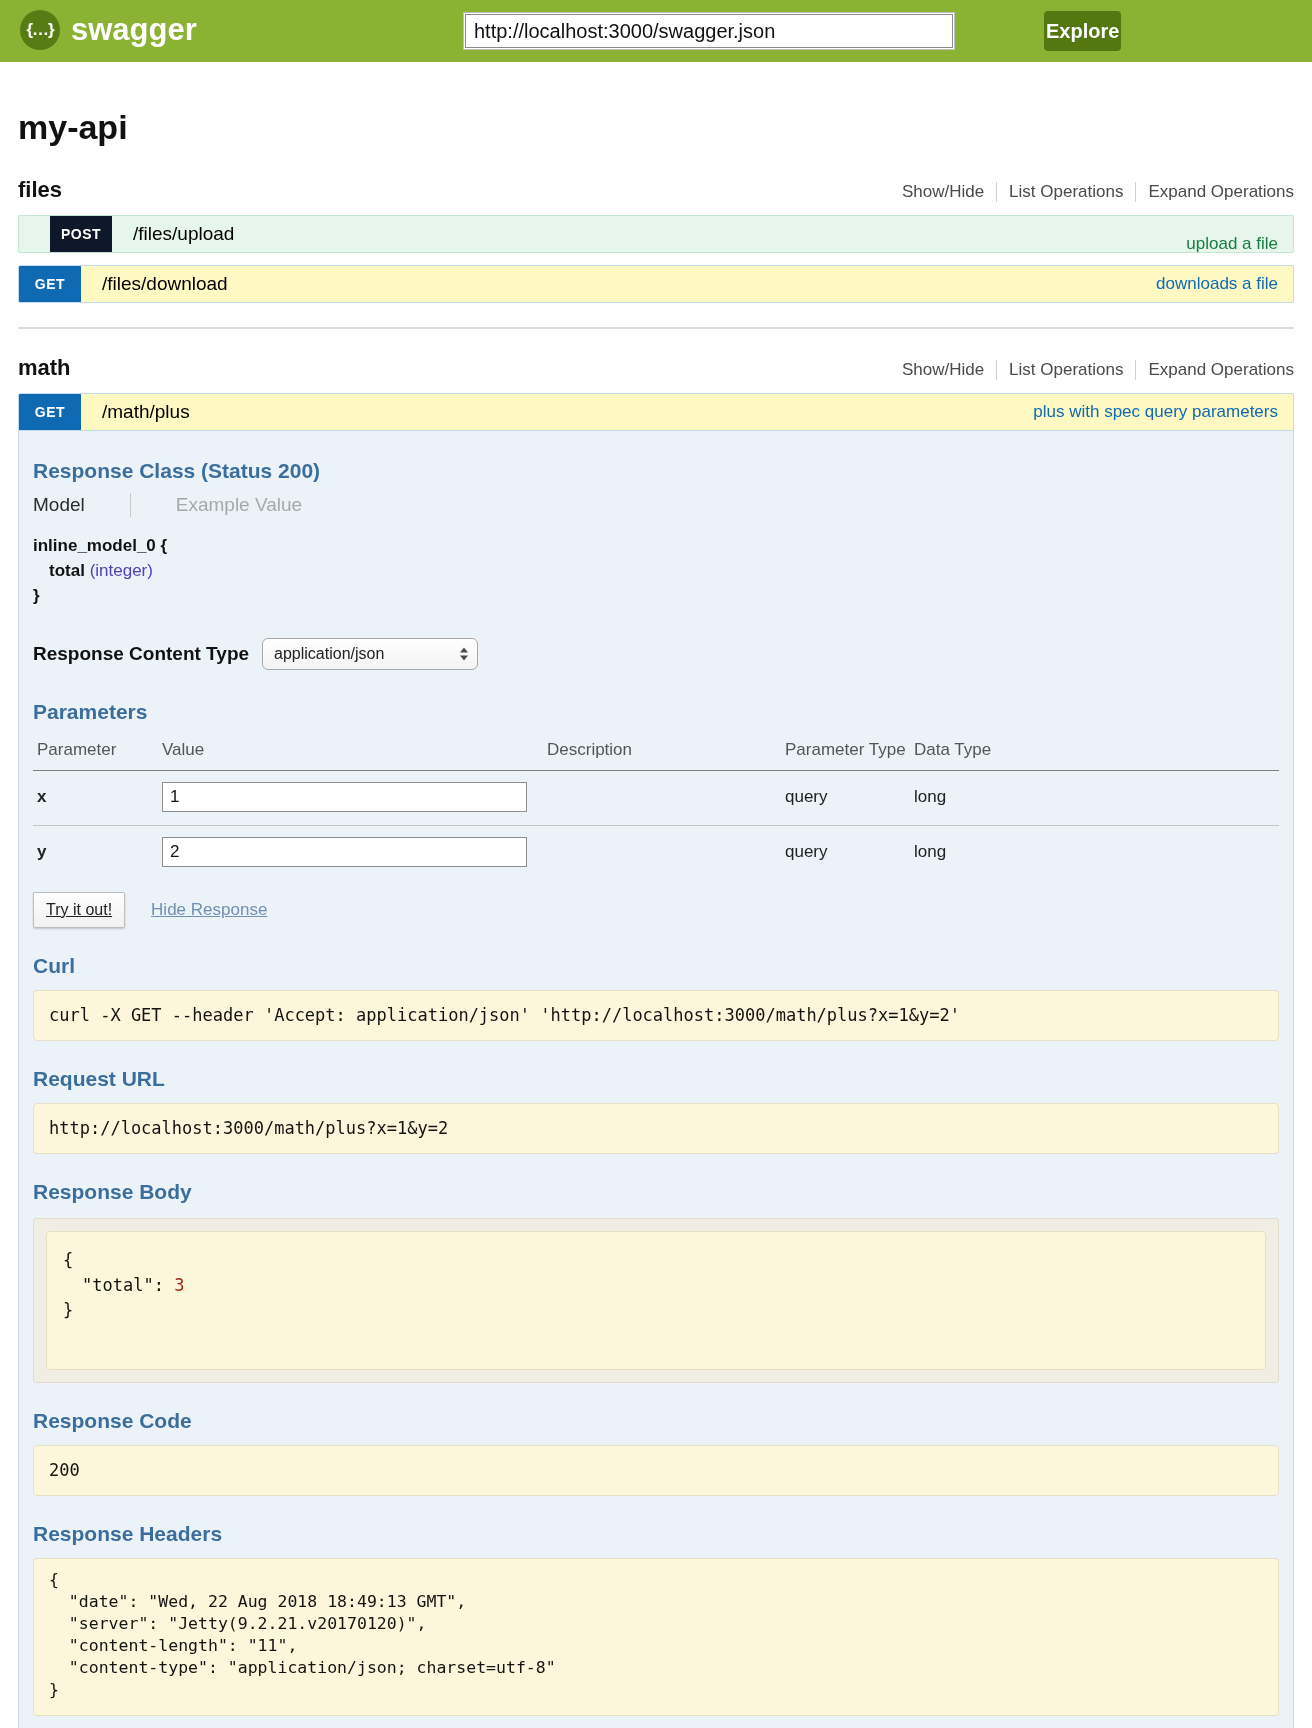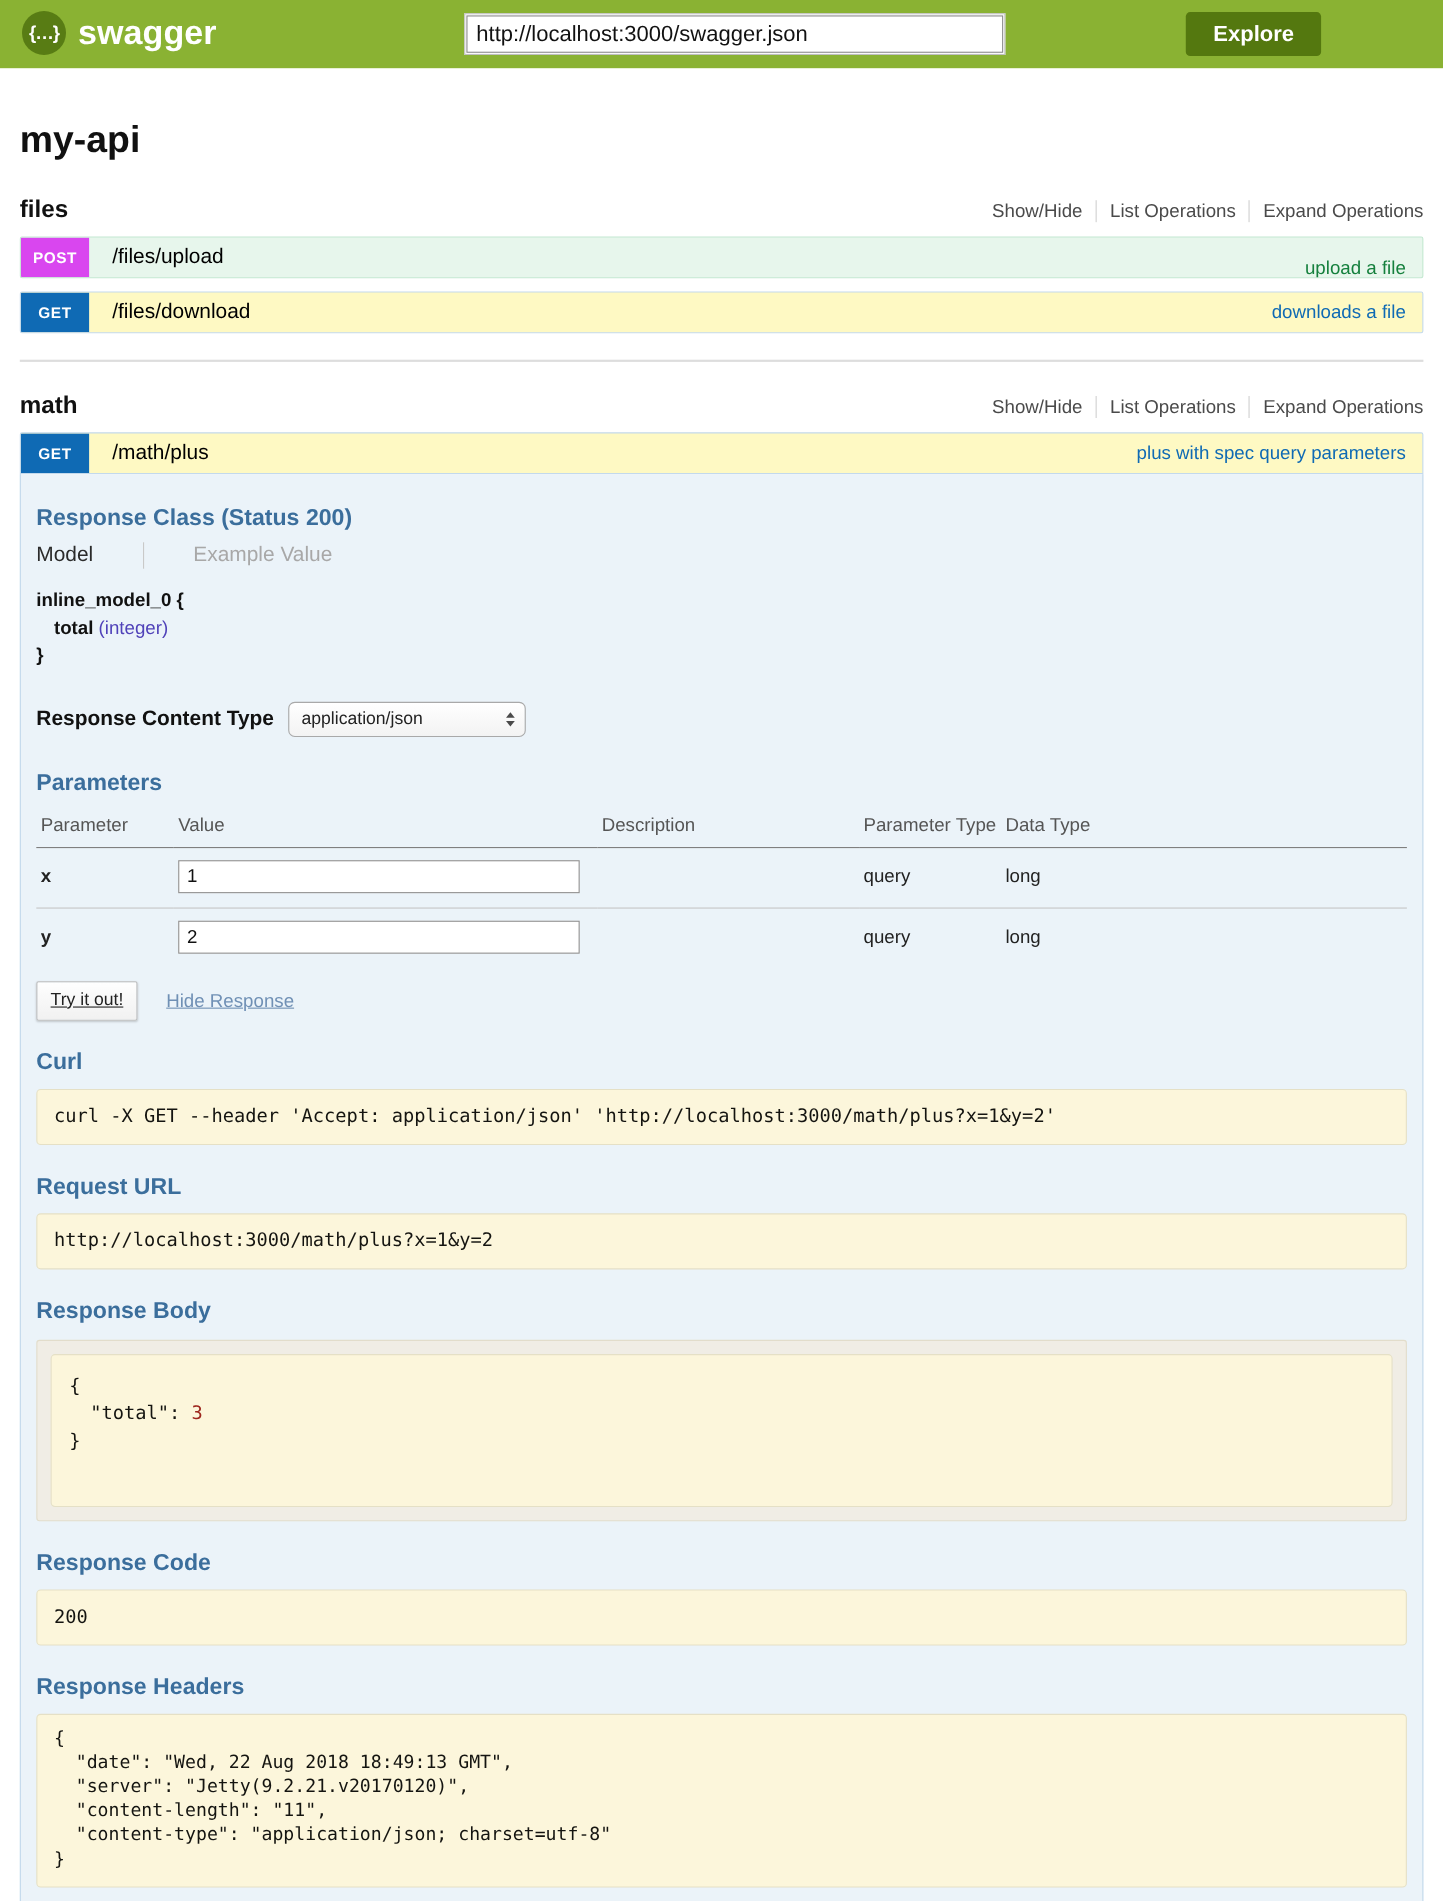--- a/index.html
+++ b/index.html
@@ -9,24 +9,24 @@
     font-family:"Liberation Sans", sans-serif;
     color:#222;
   }
 
   
   .app-header { position:relative; height:62px; background:#8ab233; }
   .logo-link { position:absolute; left:20px; top:10px; display:flex; align-items:center; gap:11px; text-decoration:none; cursor:pointer; }
   .logo-badge { width:40px; height:40px; border-radius:50%; background:#587c14; color:#fff;
     display:flex; align-items:center; justify-content:center; font-size:17px; font-weight:bold; letter-spacing:-1px; }
   .logo-text { color:#fff; font-size:31px; font-weight:bold; }
-  .api-url-input { position:absolute; left:422px; top:12px; width:492px; height:38px;
+  .api-url-input { position:absolute; left:463px; top:12px; width:492px; height:38px;
     border:1px solid #c0c0c0; outline:1px solid #8b8b8b; outline-offset:-3px; background:#fff;
     font-size:20px; padding:0 10px; font-family:"Liberation Sans", sans-serif; color:#111; }
-  .explore-button { position:absolute; left:1078px; top:11px; height:40px; padding:0 25px;
+  .explore-button { position:absolute; left:1044px; top:11px; height:40px; padding:0 2px;
     background:#54780f; color:#fff; border:none; border-radius:4px; font-size:20px; font-weight:bold;
     font-family:"Liberation Sans", sans-serif; cursor:pointer; }
 
   
   .wrap { padding:0 18px 10px 18px; }
   h1.page-title { font-size:34px; margin:46px 0 30px 0; color:#111; }
 
   .resource-header { display:flex; justify-content:space-between; align-items:baseline; margin-top:26px; }
   .resource-header h2 { font-size:22px; margin:0; color:#111; }
   .resource-controls { font-size:17px; color:#4a4a4a; display:flex; align-items:center; }
@@ -34,21 +34,21 @@
   .resource-controls a:first-child { padding-left:0; }
   .resource-controls a + a { border-left:1px solid #d0d0d0; }
   .resource-controls a:last-child { padding-right:0; }
 
   .op-row { display:flex; align-items:stretch; height:38px; border:1px solid; border-radius:2px; margin-top:12px; overflow:hidden; }
   .op-row .badge { width:62px; display:flex; align-items:center; justify-content:center;
     color:#fff; font-weight:bold; font-size:14px; letter-spacing:0.5px; }
   .op-row .path { flex:1; display:flex; align-items:center; padding-left:21px; font-size:19px; color:#000; text-decoration:none; cursor:pointer; }
   .op-row .summary { display:flex; align-items:center; padding-right:15px; font-size:17px; text-decoration:none; cursor:pointer; }
   .op-post { background:#e7f6ec; border-color:#c3e8d1; }
-  .op-post .badge { background:#d946ef; }
+  .op-post .badge { background:#0f172a;margin-left:31px; }
   .op-post .summary { color:#15803d;margin-top:20px; }
   .op-get { background:#fef9c3; border-color:#c3d9ec; }
   .op-get .badge { background:#0f6ab4; }
   .op-get .summary { color:#0f6ab4; }
 
   .section-divider { border:none; border-top:2px solid #dddddd; margin:24px 0 2px 0; }
 
   
   .op-container { margin-top:12px; }
   .op-container .op-row { margin-top:0; border-radius:2px 2px 0 0; }

